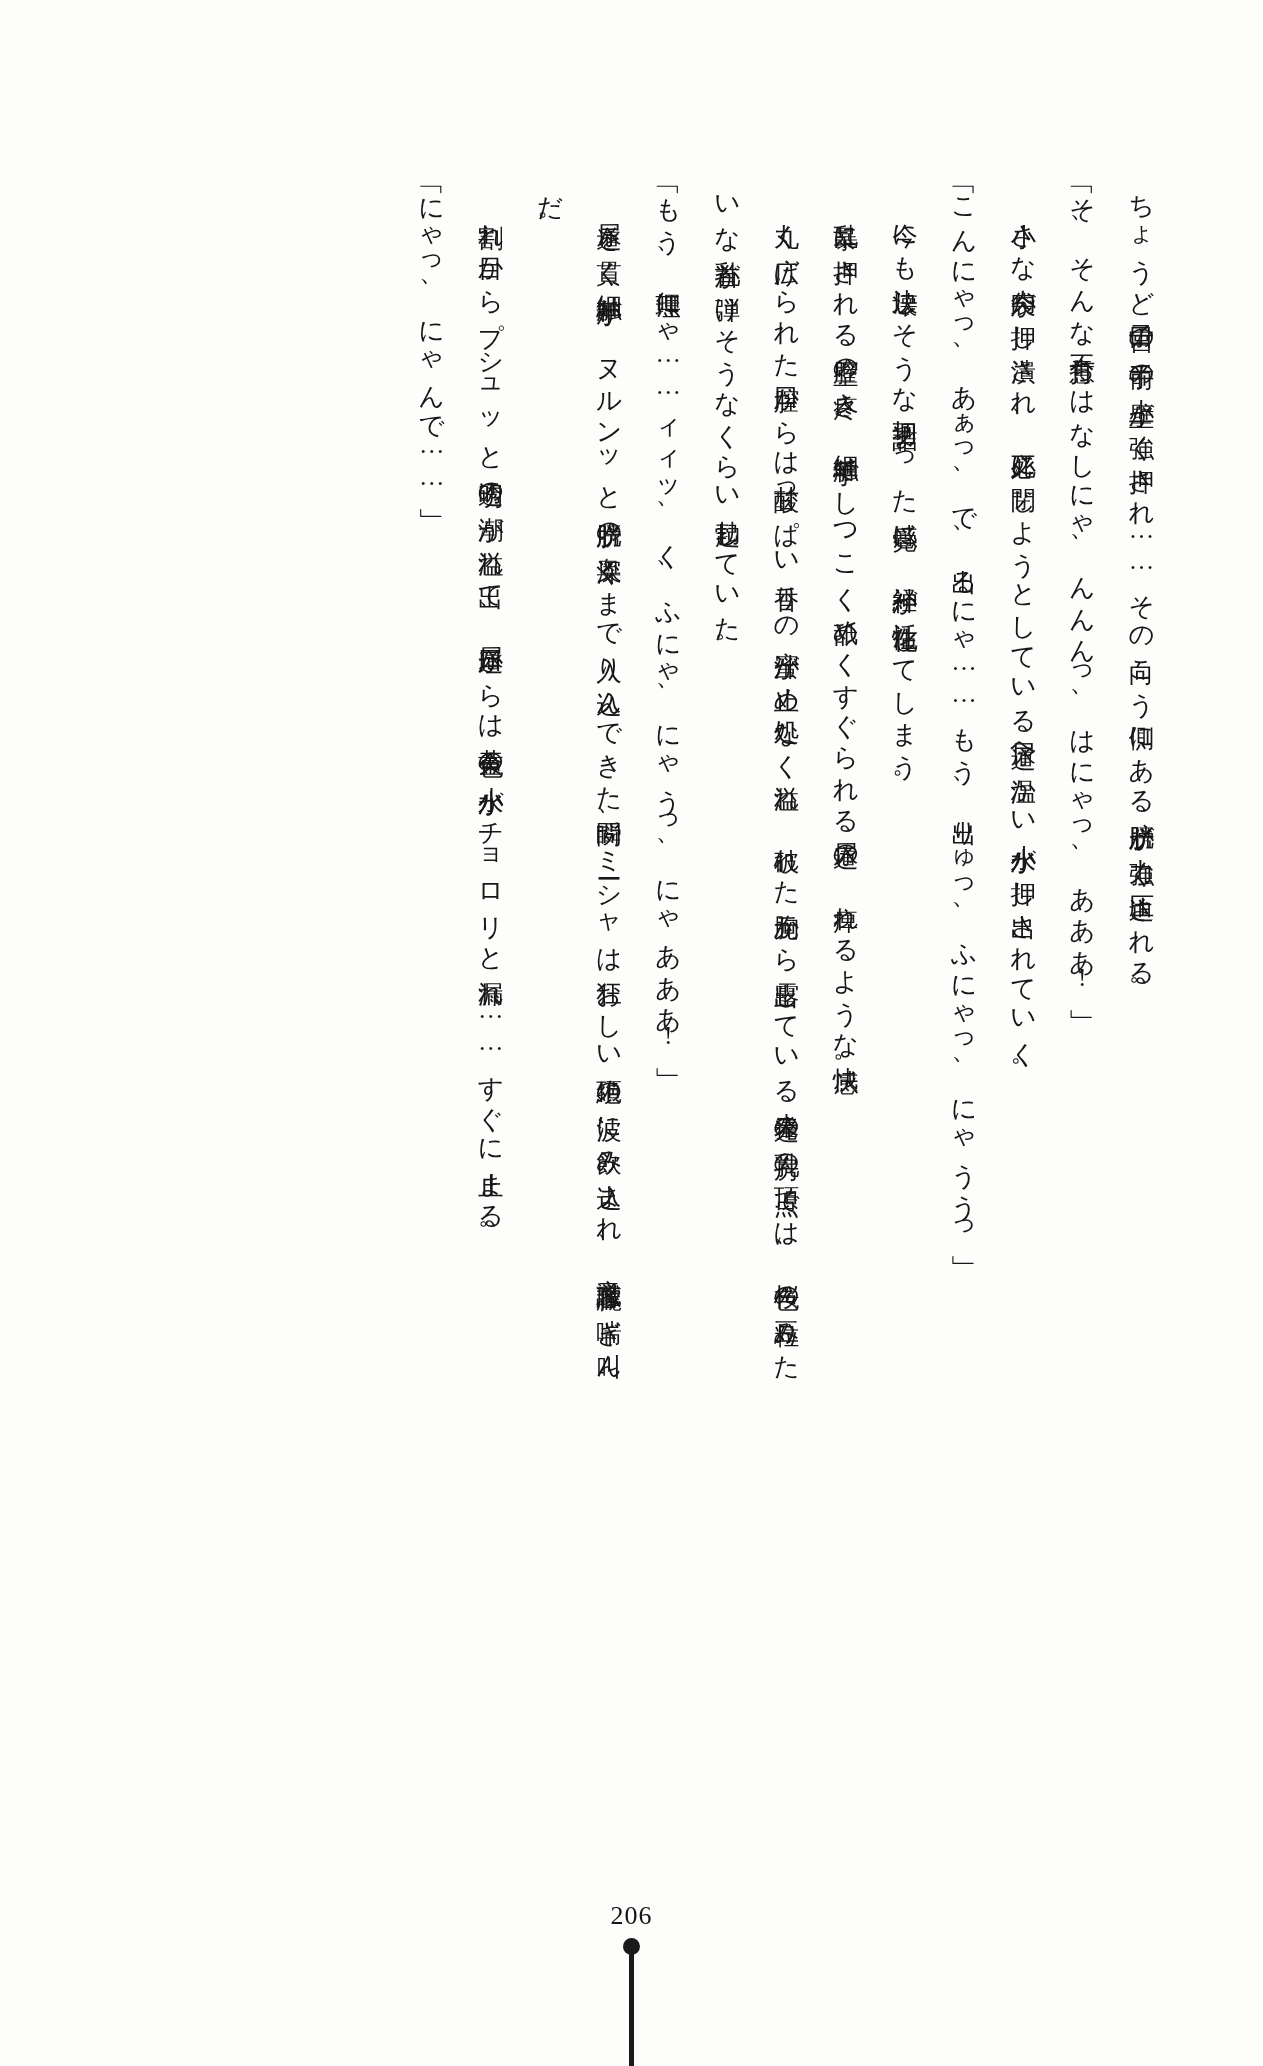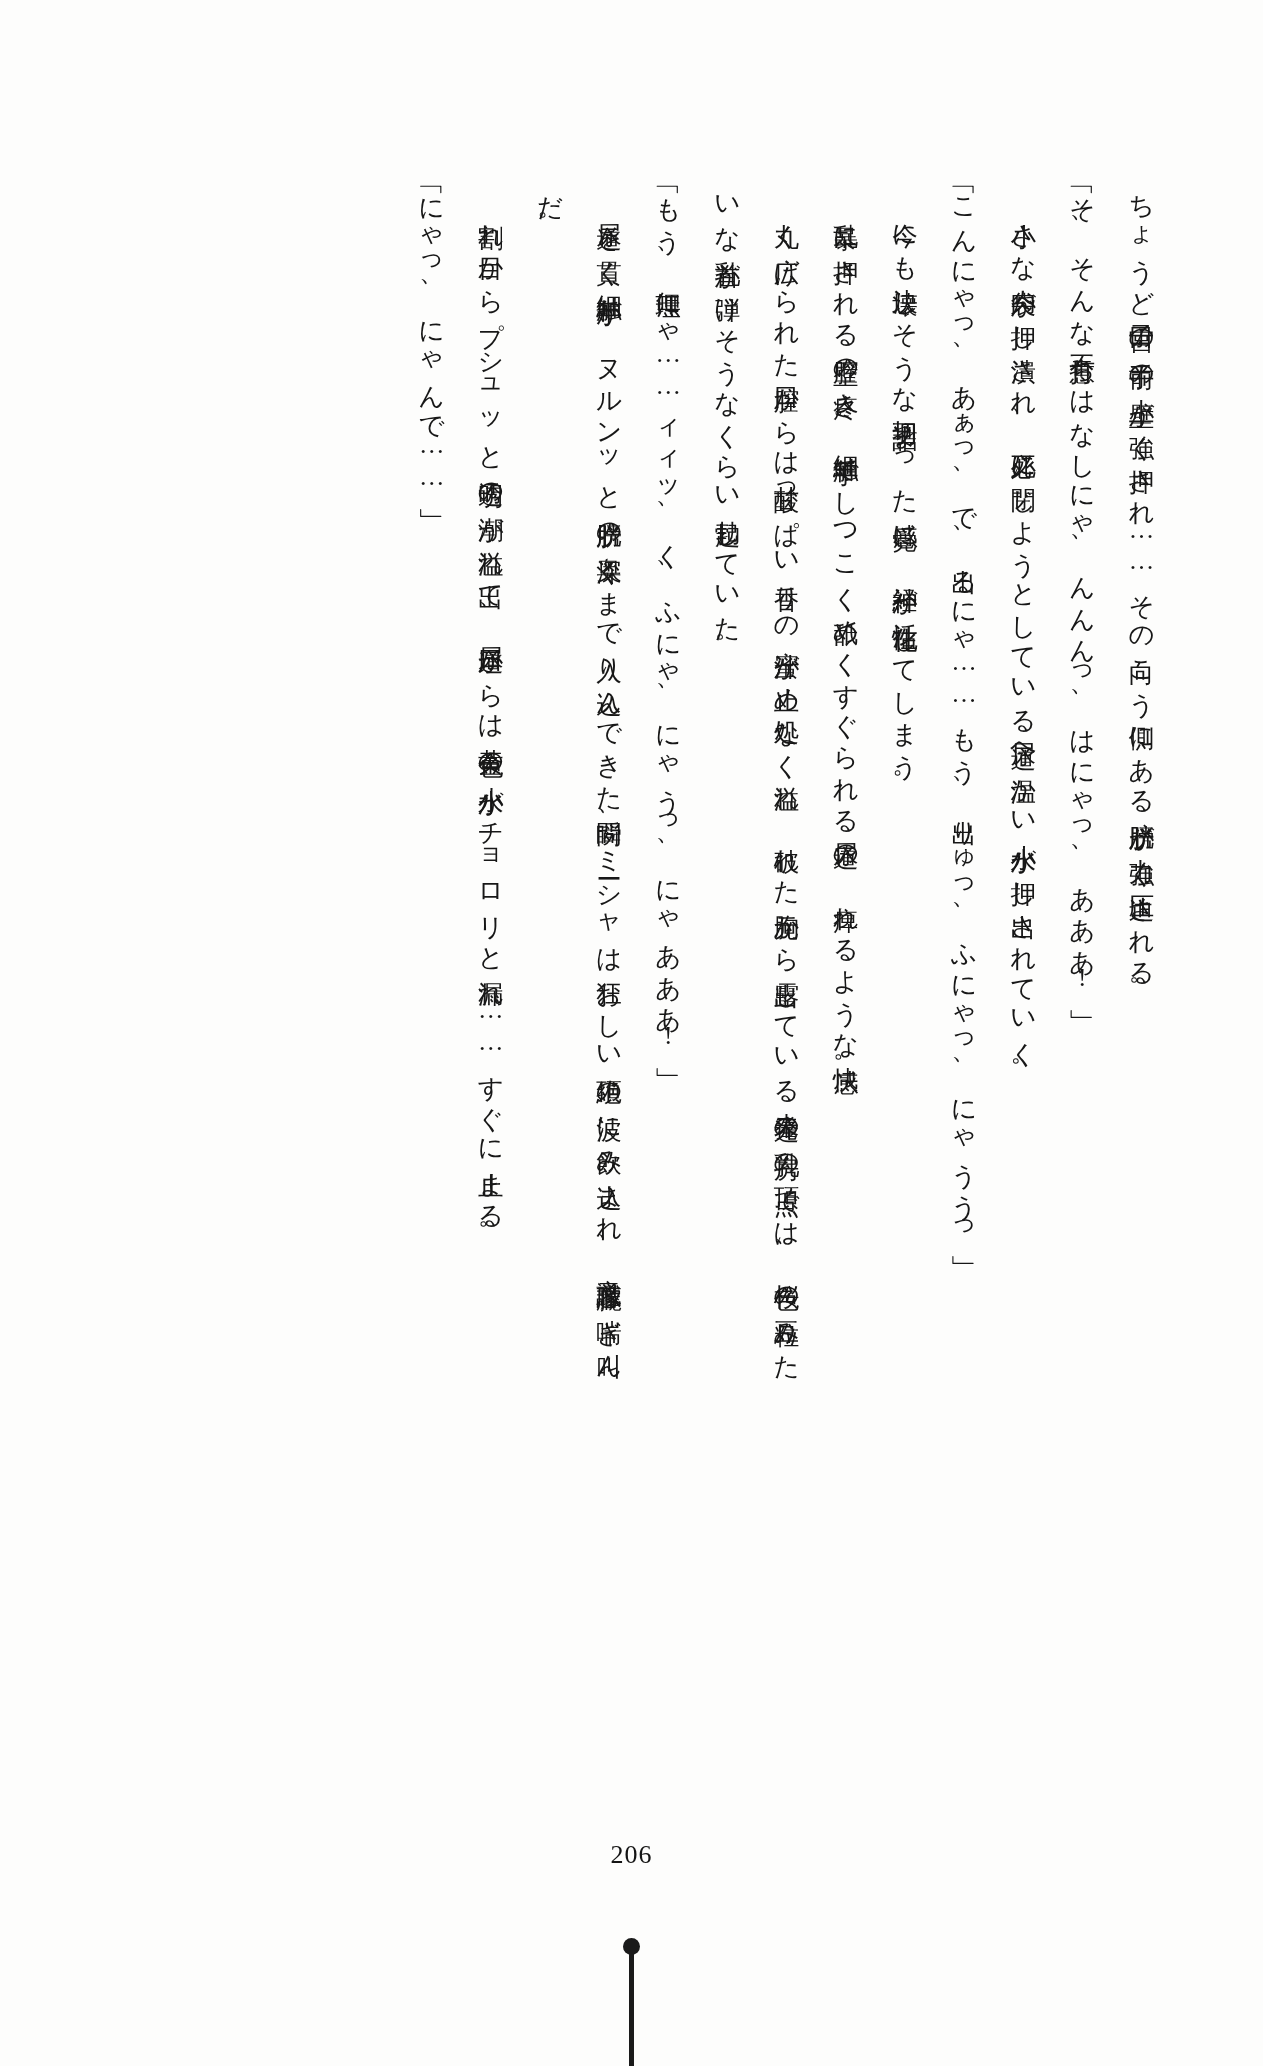--- a/index.html
+++ b/index.html
@@ -44,21 +44,21 @@
     padding: 0;
     text-indent: 1em;
   }
   .textblock p.noindent {
     text-indent: 0;
   }
   .page-number {
     position: absolute;
     left: 0;
     right: 0;
-    top: 1840px;
+    top: 1901px;
     text-align: center;
     font-size: 26px;
     letter-spacing: 1px;
     color: #141414;
     font-family: "Liberation Serif", "DejaVu Serif", serif;
   }
   .footer-mark {
     position: absolute;
     left: 50%;
     top: 1938px;

